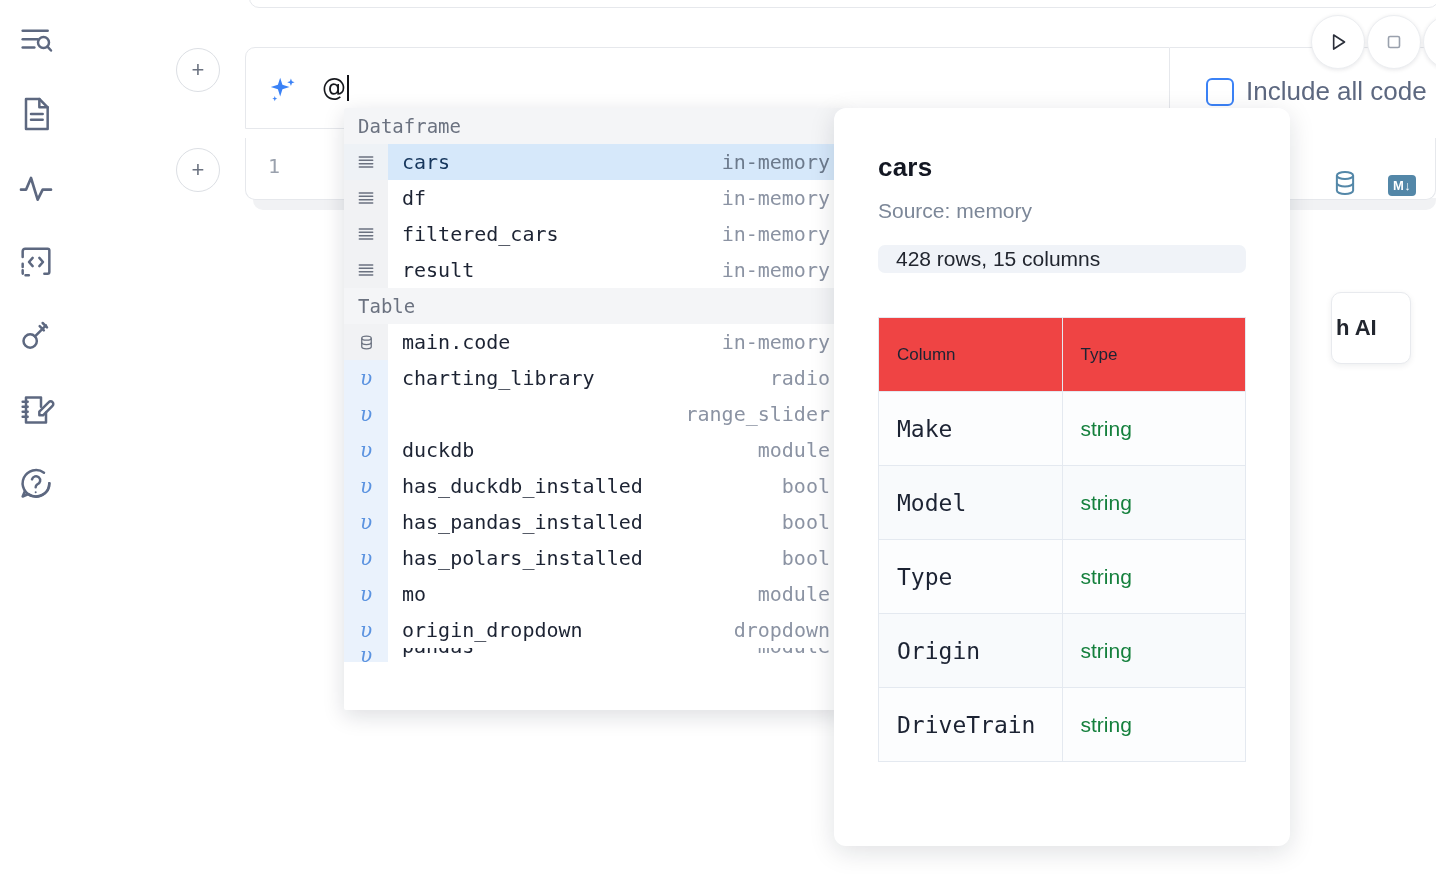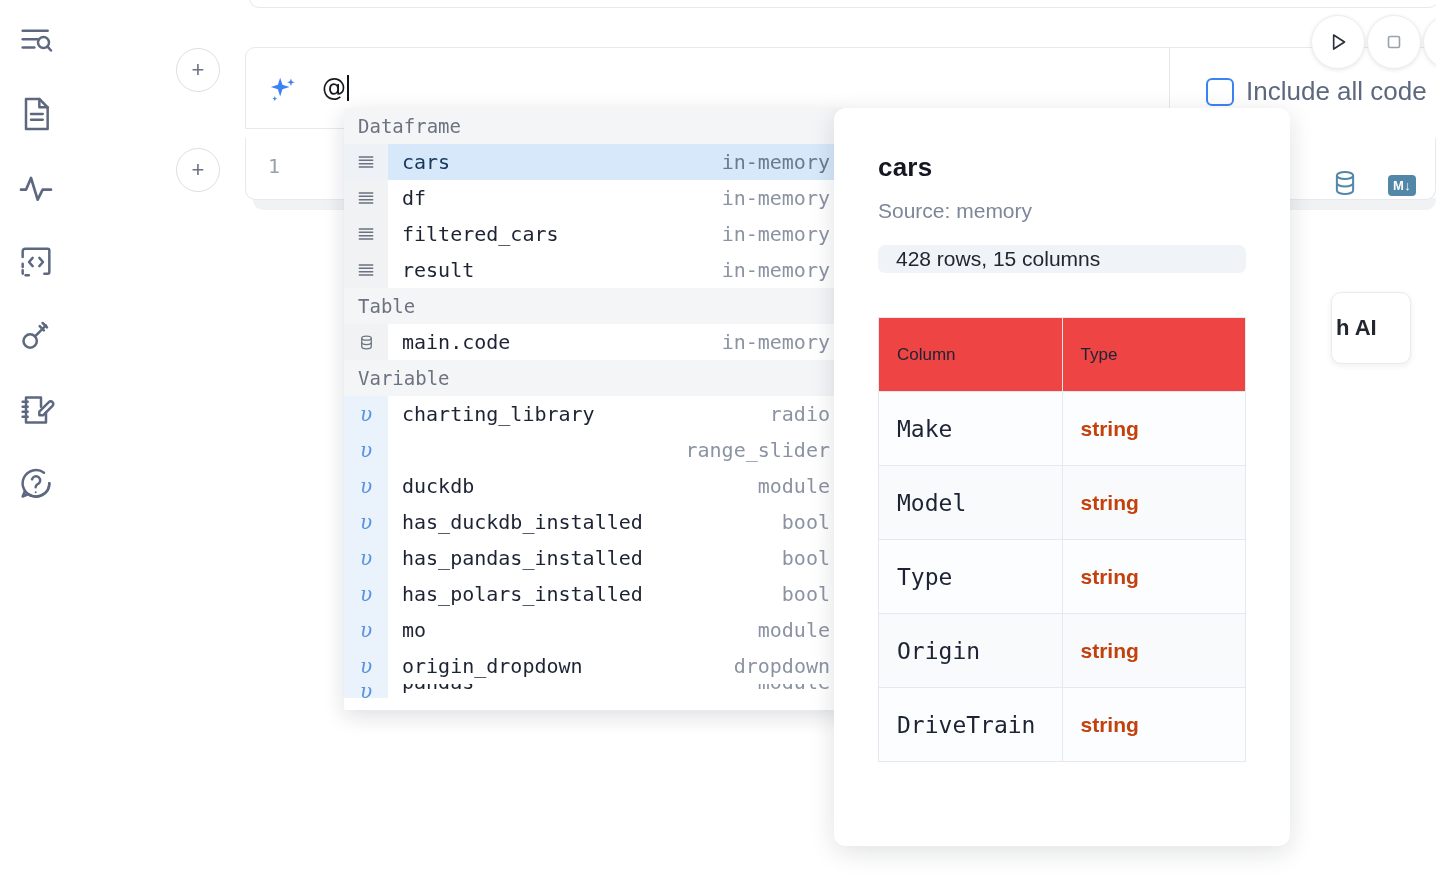--- a/index.html
+++ b/index.html
@@ -174,21 +174,21 @@
     border: 1px solid #e4e9f0; text-align: left; height: 74px;
     padding: 0 18px; vertical-align: middle;
   }
   .info-table th {
     background: #ef4444; font-weight: normal; font-size: 17px; color: #1c2333;
   }
   .info-table td.col {
     font-family: "DejaVu Sans Mono", monospace; font-size: 23px; color: #1c2333;
     background: #fcfdfe;
   }
-  .info-table td.typ { font-size: 21px; color: #c2410c; background: #fcfdfe; font-weight: bold; }
+  .info-table td.typ { font-size: 21px; color: #15803d; background: #fcfdfe; }
   .info-table tr:nth-child(even) td { background: #f8fafc; }
 </style>
 </head>
 <body>
 
 <div id="root">
 
   <div class="rail">
     <div class="rail-item" title="Explore files">
       <svg width="40" height="40" viewBox="0 0 24 24" fill="none" stroke="currentColor" stroke-width="1.5" stroke-linecap="round">
@@ -353,21 +353,20 @@
         <span class="ic">
           <svg width="19" height="19" viewBox="0 0 24 24" fill="none" stroke="currentColor" stroke-width="1.6">
             <ellipse cx="12" cy="6.5" rx="6" ry="2.6"></ellipse>
             <path d="M6 6.5v11c0 1.44 2.69 2.6 6 2.6s6-1.16 6-2.6v-11"></path>
             <path d="M6 12c0 1.44 2.69 2.6 6 2.6s6-1.16 6-2.6"></path>
           </svg>
         </span>
         <span class="nm">main.code</span>
         <span class="ty">in-memory</span>
       </div>
-      <div class="ac-group">Variable</div>
       <div class="ac-row var ">
         <span class="ic">
           <span style="font-family:'DejaVu Serif',serif;font-style:italic;font-size:20px;">υ</span>
         </span>
         <span class="nm">charting_library</span>
         <span class="ty">radio</span>
       </div>
       <div class="ac-row var ">
         <span class="ic">
           <span style="font-family:'DejaVu Serif',serif;font-style:italic;font-size:20px;">υ</span>

